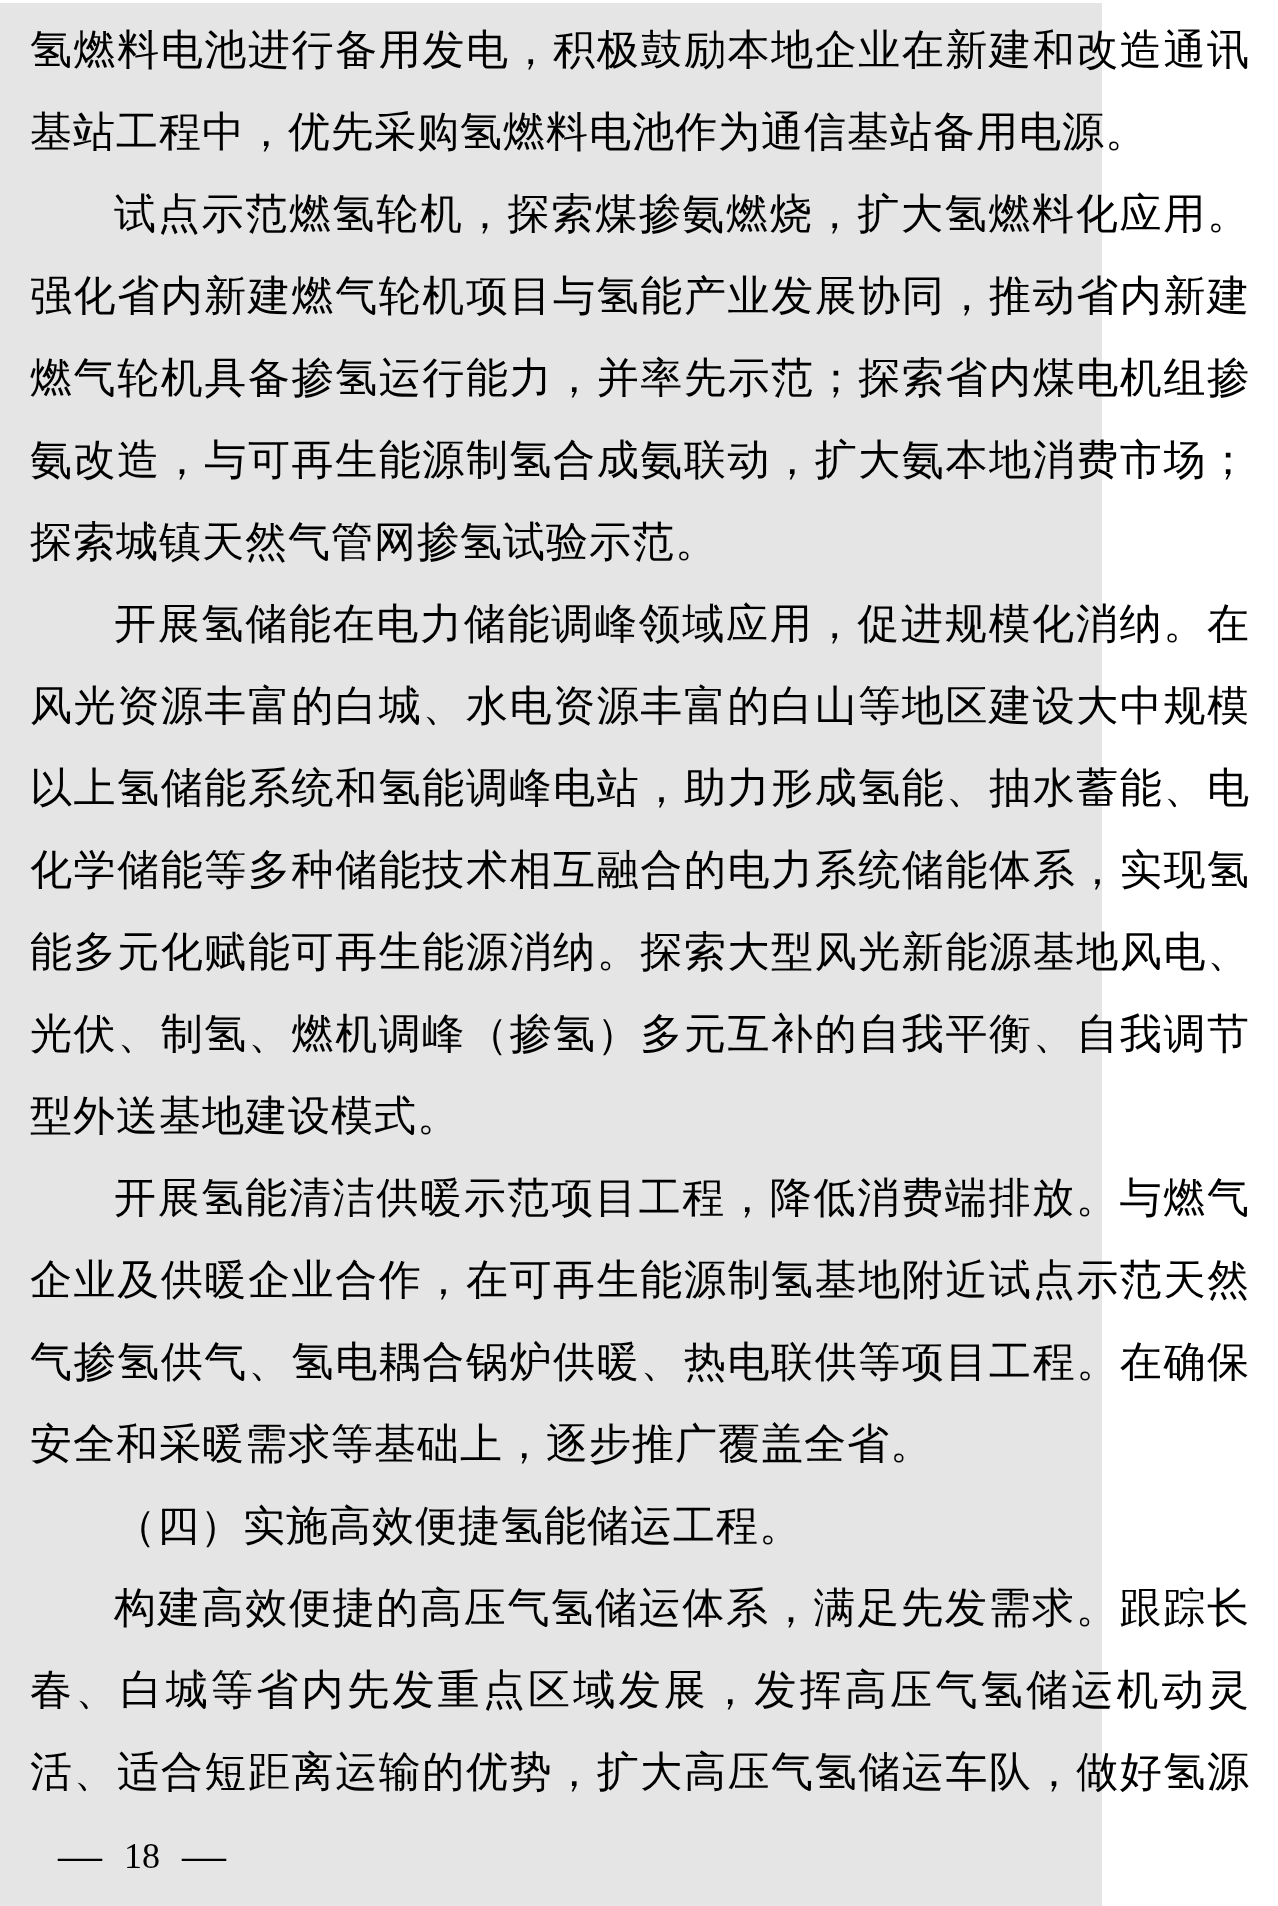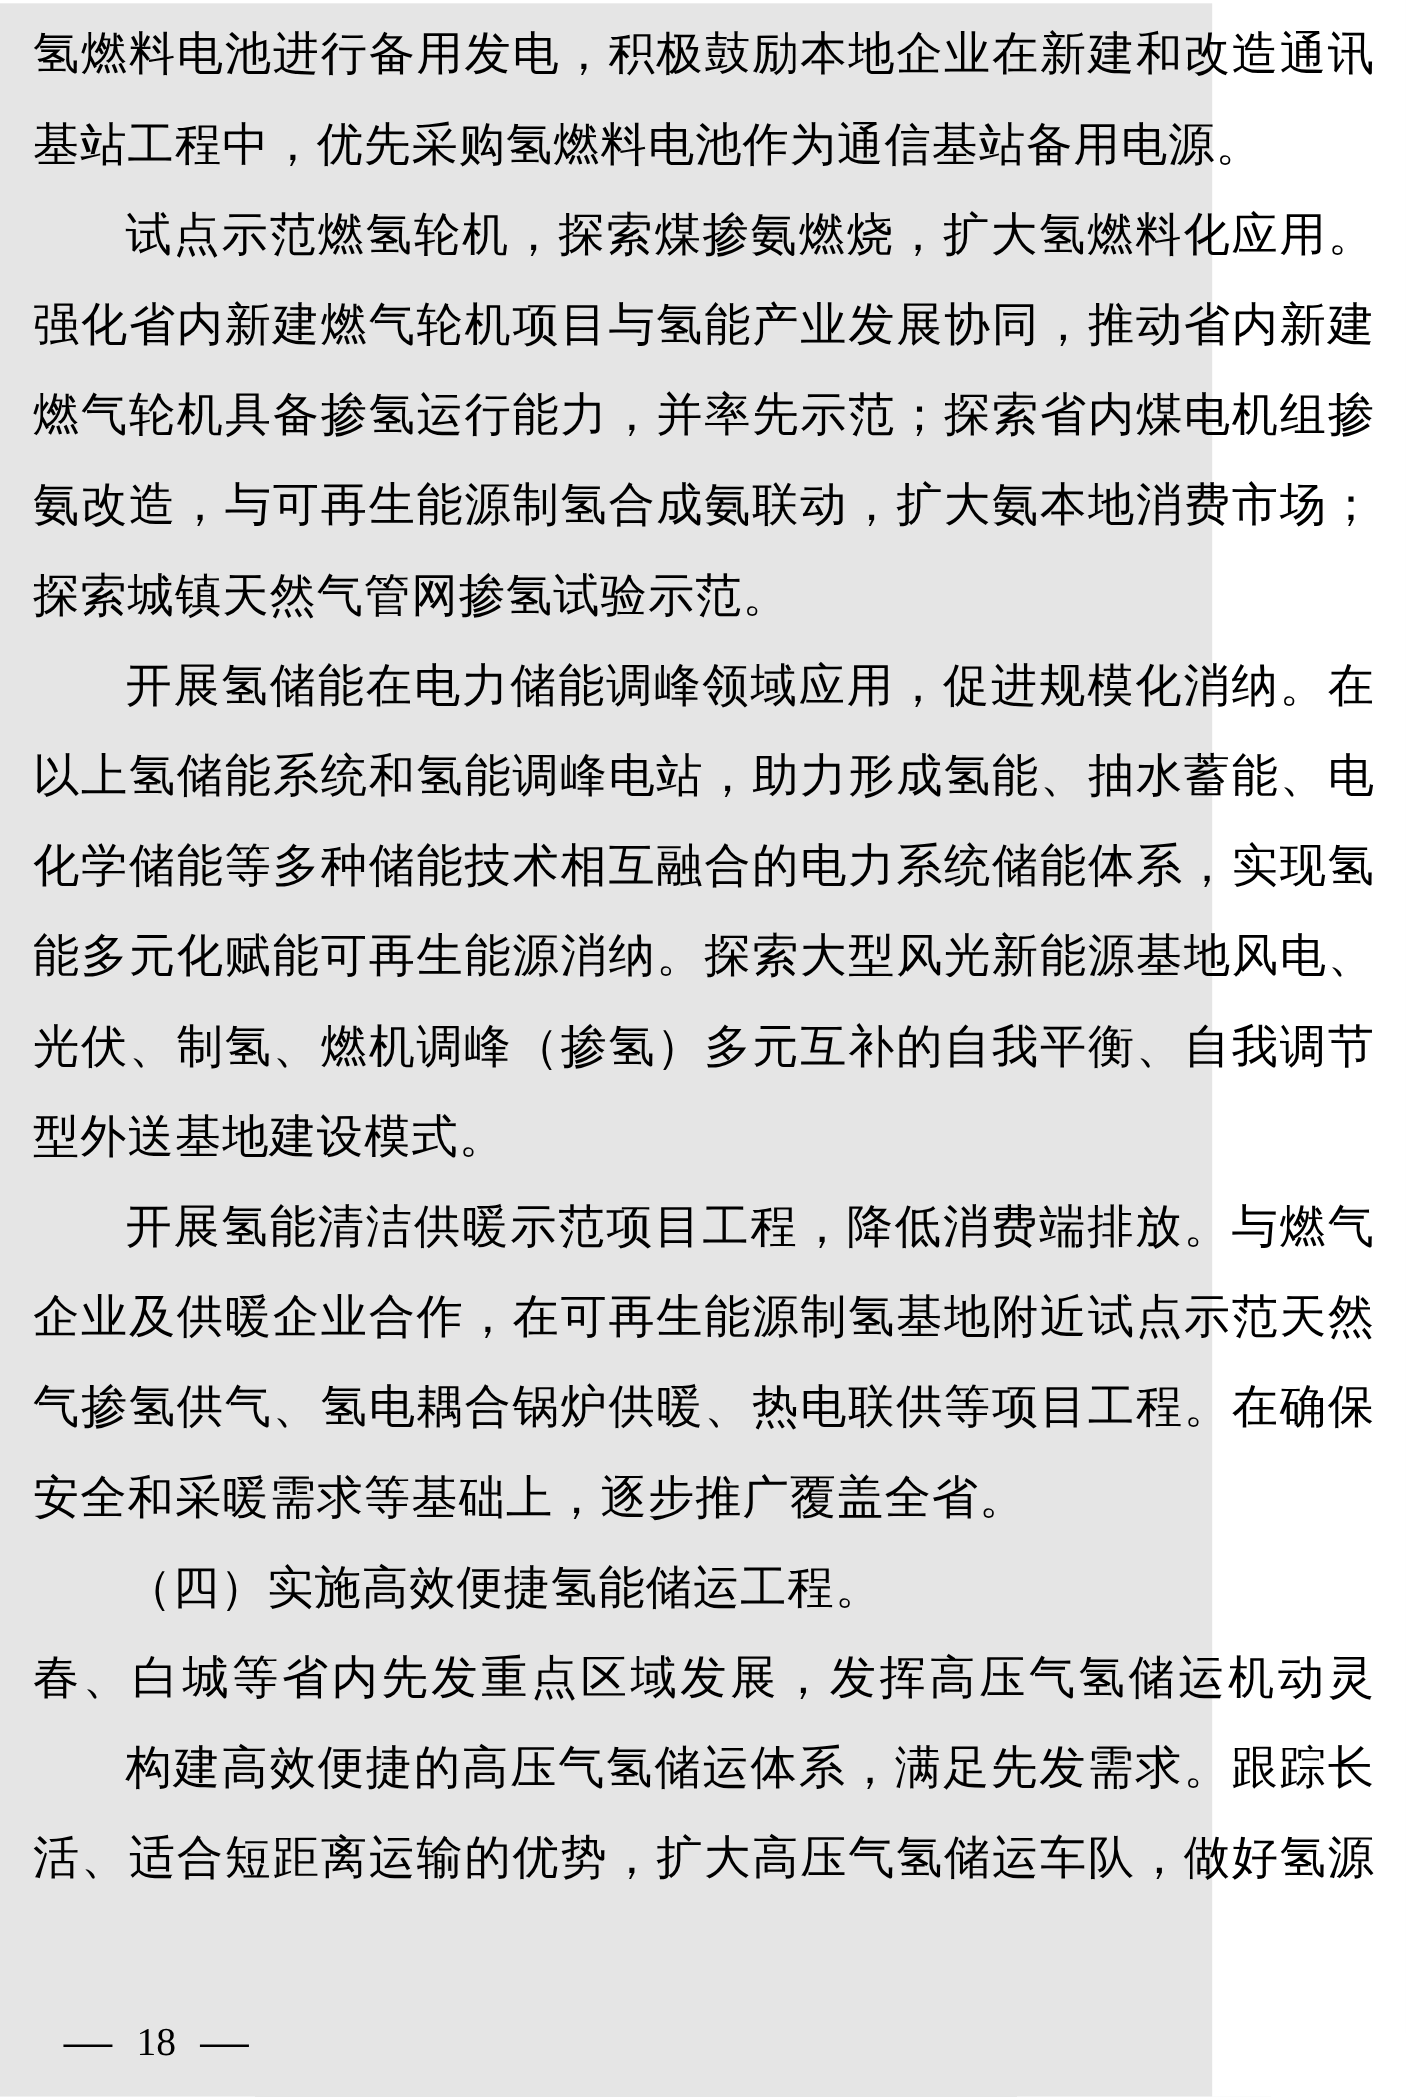--- a/index.html
+++ b/index.html
@@ -73,32 +73,33 @@
 
   <div class="text-block">
     <div class="line">氢燃料电池进行备用发电，积极鼓励本地企业在新建和改造通讯</div>
     <div class="line end">基站工程中，优先采购氢燃料电池作为通信基站备用电源。</div>
     <div class="line indent">试点示范燃氢轮机，探索煤掺氨燃烧，扩大氢燃料化应用。</div>
     <div class="line">强化省内新建燃气轮机项目与氢能产业发展协同，推动省内新建</div>
     <div class="line">燃气轮机具备掺氢运行能力，并率先示范；探索省内煤电机组掺</div>
     <div class="line">氨改造，与可再生能源制氢合成氨联动，扩大氨本地消费市场；</div>
     <div class="line end">探索城镇天然气管网掺氢试验示范。</div>
     <div class="line indent">开展氢储能在电力储能调峰领域应用，促进规模化消纳。在</div>
+    <div class="line">风光资源丰富的白城、水电资源丰富的白山等地区建设大中规模</div>
     <div class="line">以上氢储能系统和氢能调峰电站，助力形成氢能、抽水蓄能、电</div>
     <div class="line">化学储能等多种储能技术相互融合的电力系统储能体系，实现氢</div>
     <div class="line">能多元化赋能可再生能源消纳。探索大型风光新能源基地风电、</div>
     <div class="line">光伏、制氢、燃机调峰（掺氢）多元互补的自我平衡、自我调节</div>
     <div class="line end">型外送基地建设模式。</div>
     <div class="line indent">开展氢能清洁供暖示范项目工程，降低消费端排放。与燃气</div>
     <div class="line">企业及供暖企业合作，在可再生能源制氢基地附近试点示范天然</div>
     <div class="line">气掺氢供气、氢电耦合锅炉供暖、热电联供等项目工程。在确保</div>
     <div class="line end">安全和采暖需求等基础上，逐步推广覆盖全省。</div>
     <div class="line indent end heading">（四）实施高效便捷氢能储运工程。</div>
+    <div class="line indent">构建高效便捷的高压气氢储运体系，满足先发需求。跟踪长</div>
     <div class="line">春、白城等省内先发重点区域发展，发挥高压气氢储运机动灵</div>
-    <div class="line indent">构建高效便捷的高压气氢储运体系，满足先发需求。跟踪长</div>
     <div class="line">活、适合短距离运输的优势，扩大高压气氢储运车队，做好氢源</div>
   </div>
 
   <div class="footer">
     <span class="dash">—</span>
     <span class="pagenum">18</span>
     <span class="dash">—</span>
   </div>
 
 </div>

